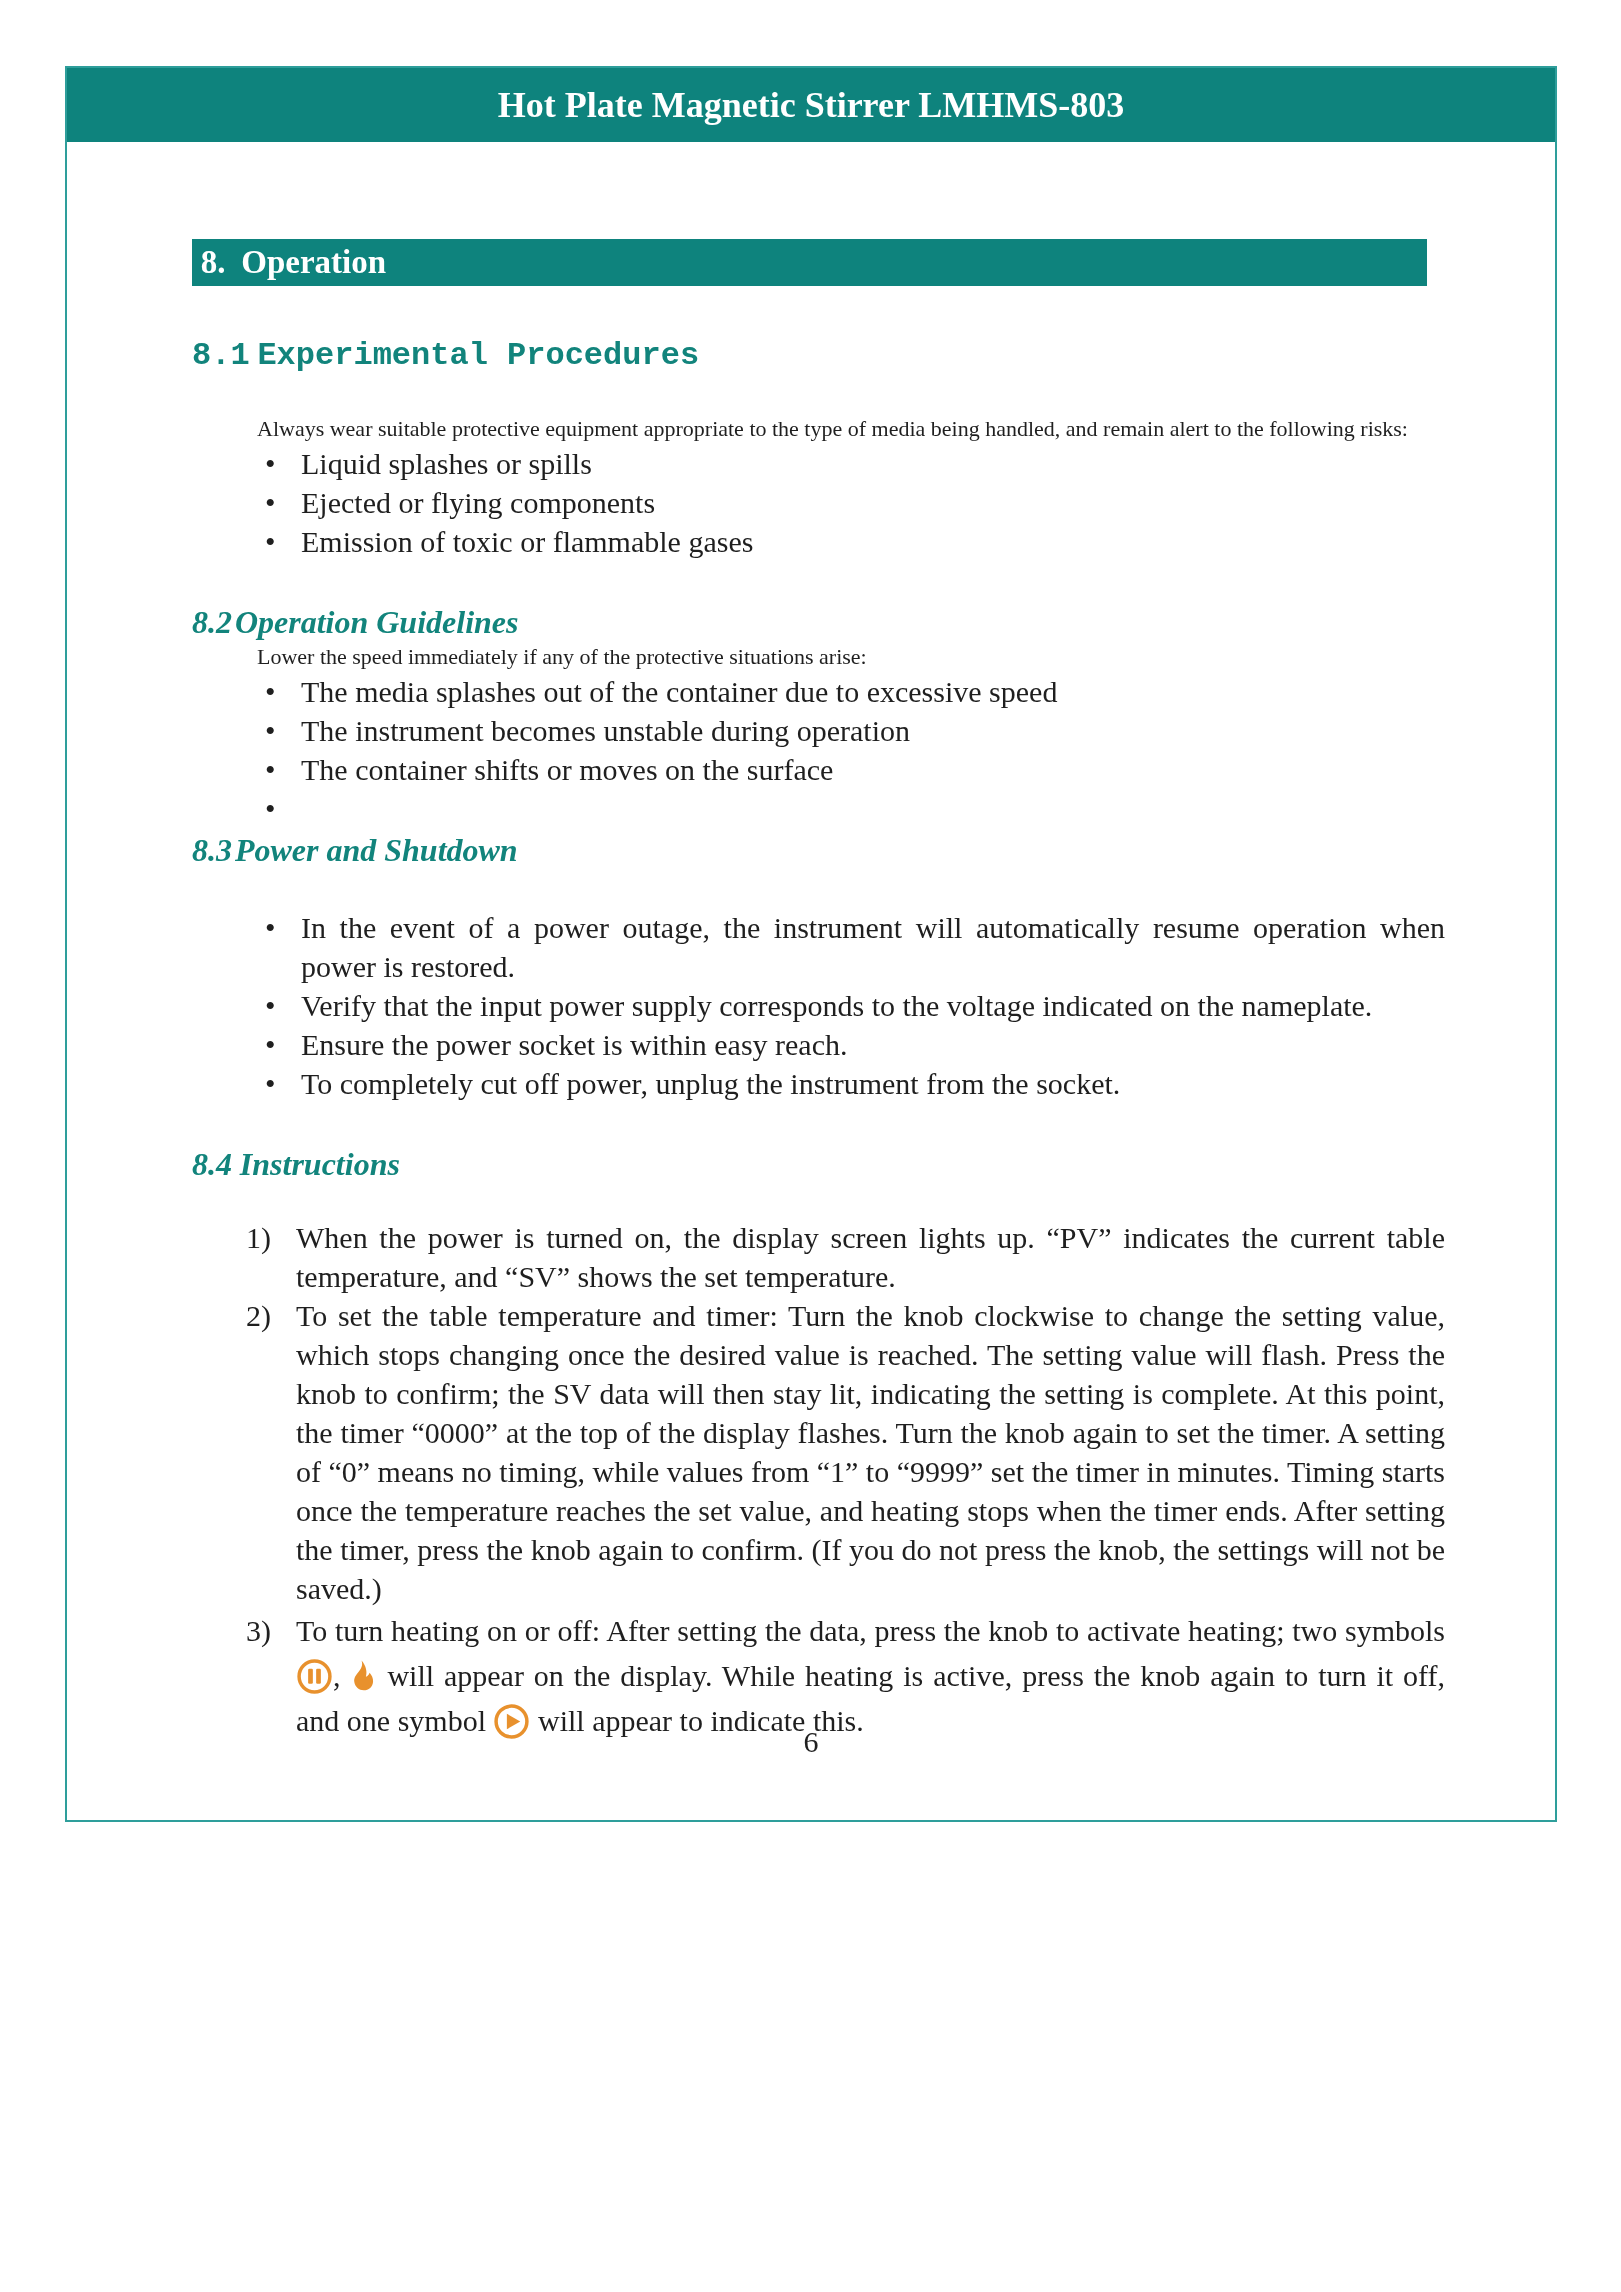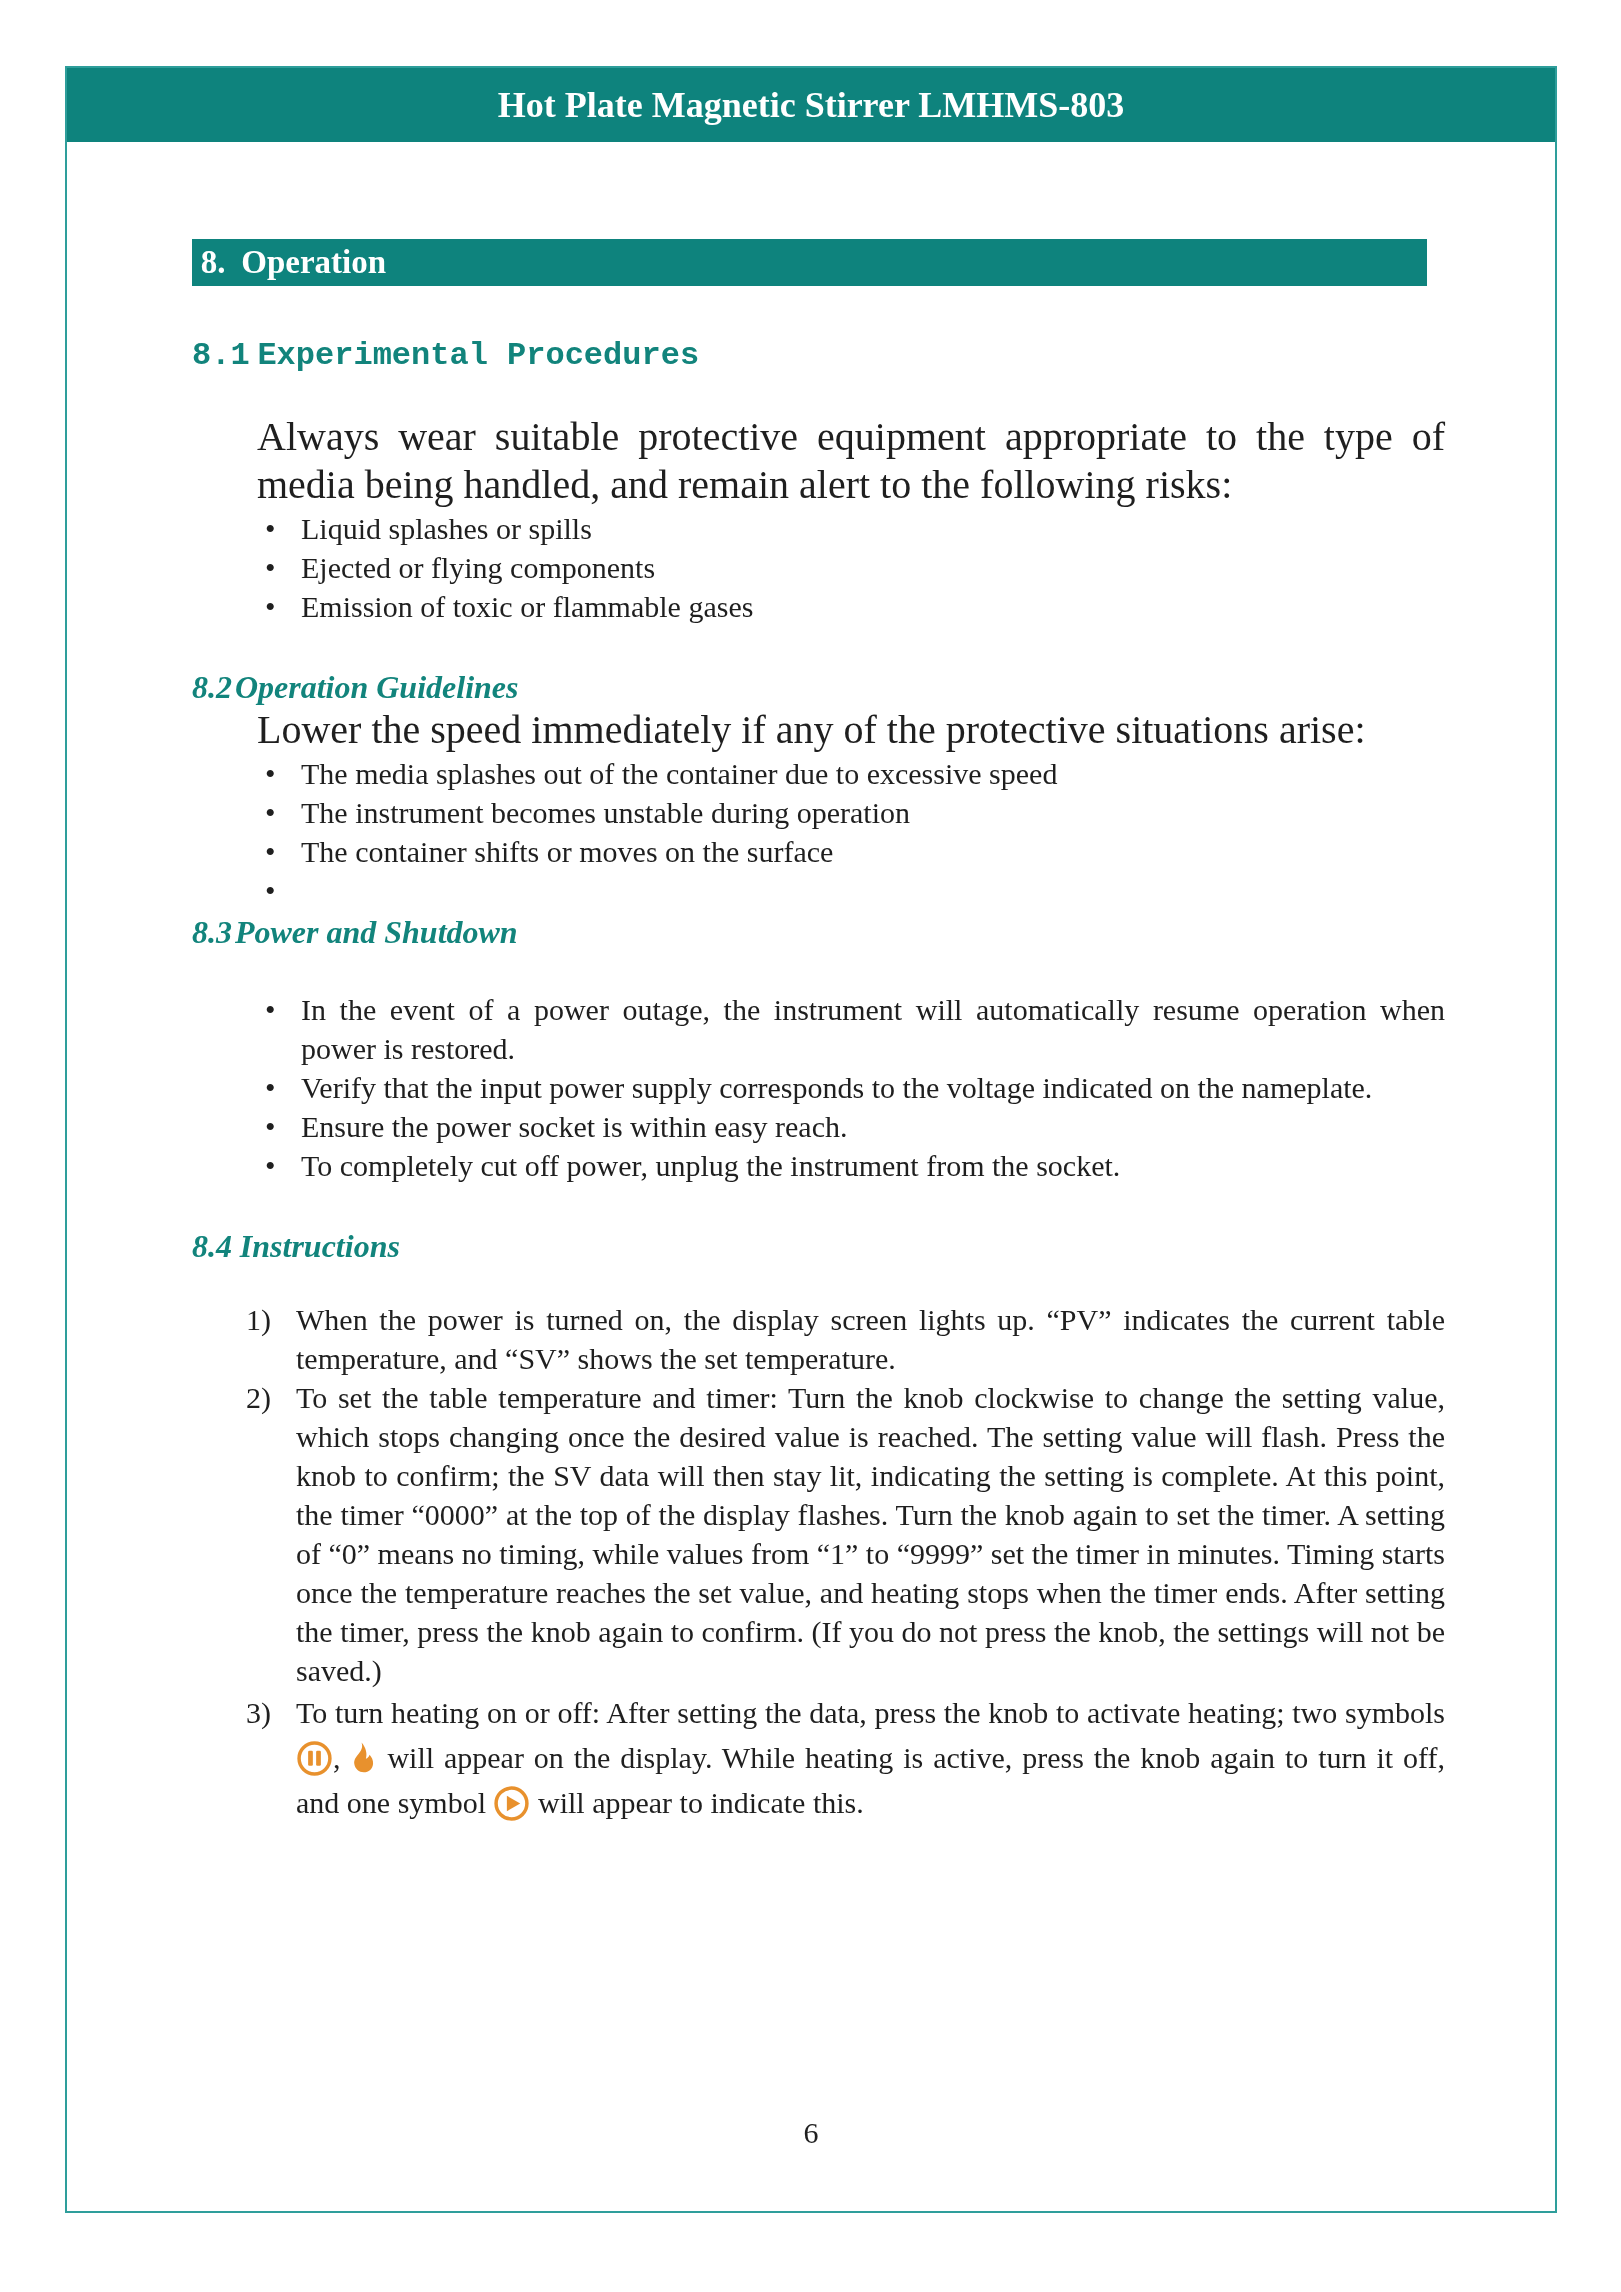--- a/index.html
+++ b/index.html
@@ -8,21 +8,21 @@
     width:1621px;
     height:2293px;
     background:#ffffff;
     font-family:"Liberation Serif", serif;
     color:var(--body_text,#1f1f1f);
     overflow:hidden;
   }
   .page{
     position:absolute;
     left:65px; top:66px;
-    width:1492px; height:2147px;
+    width:1492px; height:1756px;
     border:2px solid var(--border_teal,#2e9e9b);
     box-sizing:border-box;
     background:#ffffff;
   }
   .titlebar{
     height:74px;
     background:var(--teal,#0e837d);
     color:#ffffff;
     display:flex;
     align-items:center;
@@ -53,22 +53,22 @@
     line-height:37px;
     font-weight:bold;
     color:var(--heading_teal,#12847c);
   }
   h2 .h-num{margin-right:7.8px;}
   h2.tight .h-num{margin-right:2.9px;}
   .mt-sec1{margin-top:51px;font-family:Liberation Mono, monospace;}
   .mt-sec {margin-top:43px;font-style:italic;}
   .para{
     margin:39px 0 0 65px;
-    font-size:40px;
-    line-height:48px;
+    font-size:22px;
+    line-height:31px;
     text-align:justify;
   }
   .para.follow{margin-top:0;}
   .para.p2{margin-top:35px;}
   ul.blist, ol.nlist{
     list-style:none;
     margin:0; padding:0;
     font-size:30px;
   }
   ul.blist.gap{margin-top:39px;}

